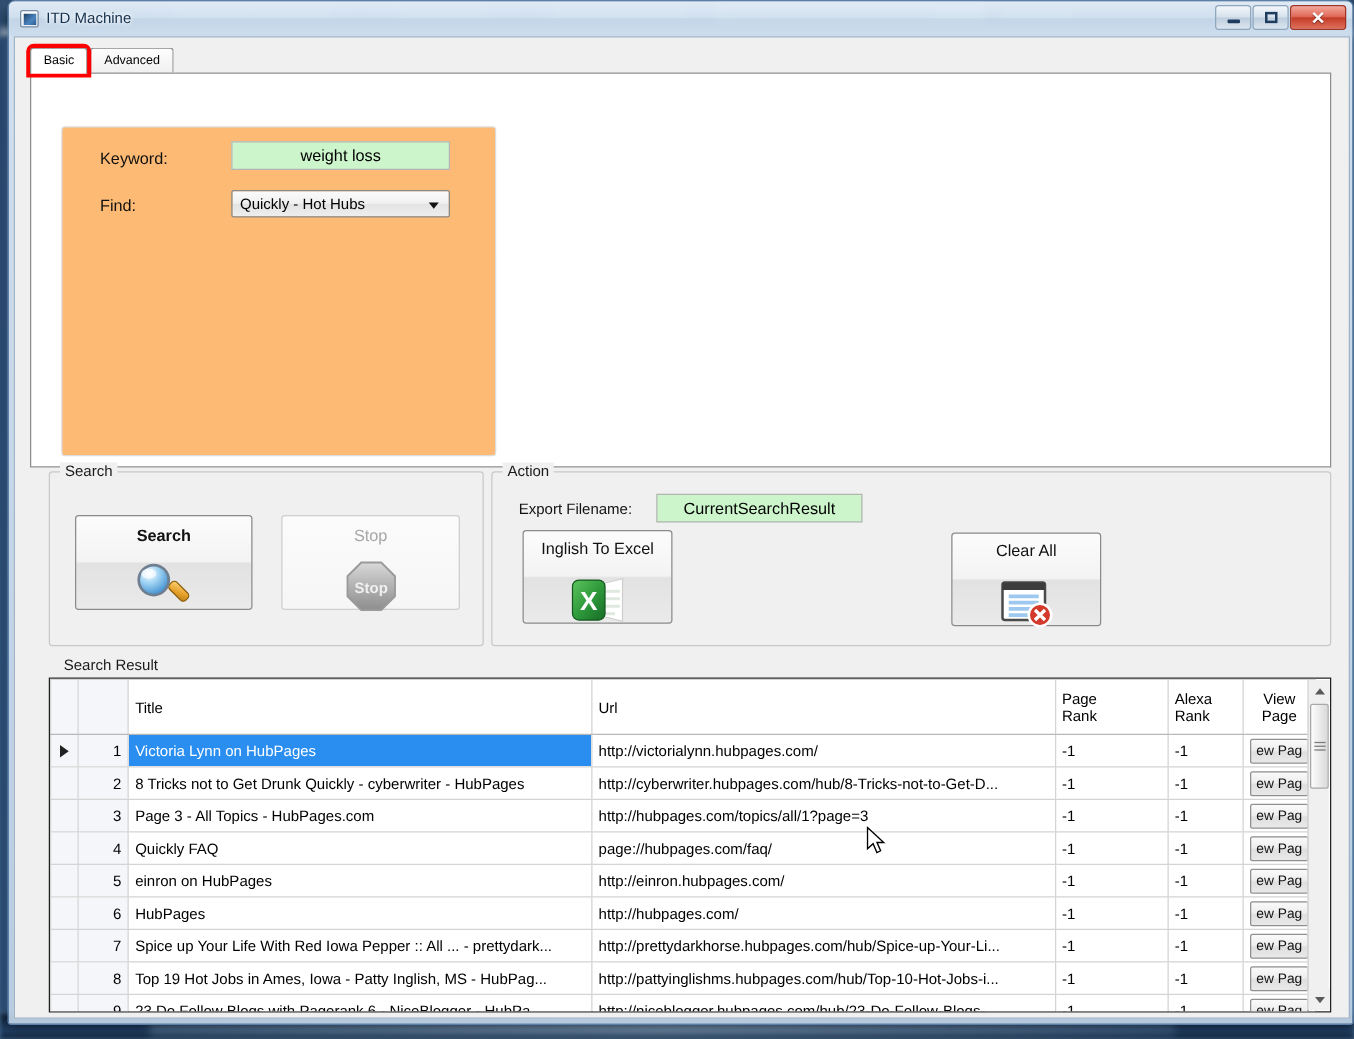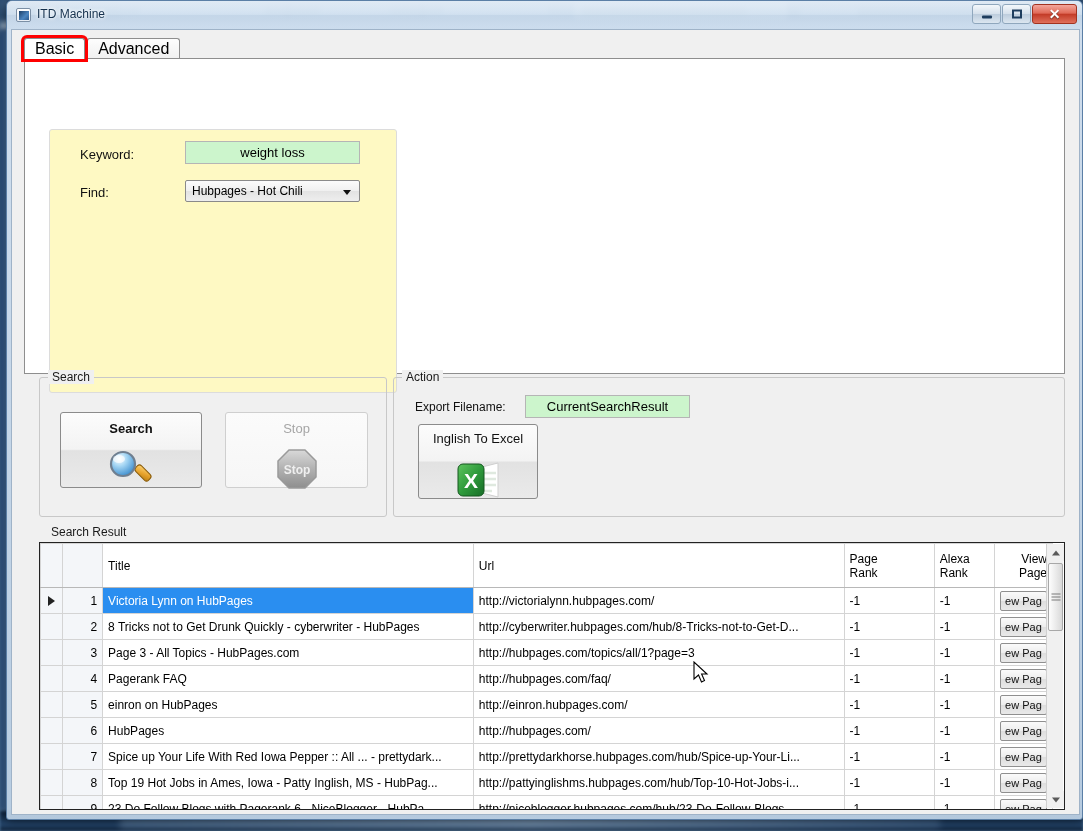--- a/index.html
+++ b/index.html
@@ -117,41 +117,40 @@
   .client {
     position: absolute; left: 4px; top: 28px;
     width: 1069px; height: 786px;
     background: #f0f0f0;
     border: 1px solid #9fb3c8;
   }
 
   
   .tabstrip { position: absolute; left: 12px; top: 8px; height: 21px; display: flex; align-items: flex-end; }
   .tab {
-    height: 21px; padding: 0 10px; line-height: 20px; font-size: 16px; color: #000;
+    height: 21px; padding: 0 10px; line-height: 20px; font-size: 10px; color: #000;
     background: linear-gradient(180deg,#fdfdfd 0%, #f0f0f0 100%);
     border: 1px solid #8e8e8e; border-bottom: none;
     border-radius: 3px 3px 0 0; margin-right: 2px; cursor: pointer;
   }
   .tab.active {
     background: #fff; position: relative; z-index: 3;
     box-shadow: 0 0 0 3px #ff0000;
   }
   .tabbody {
     position: absolute; left: 12px; top: 28px;
     width: 1041px; height: 316px;
     background: #fff; border: 1px solid #8e8e8e;
   }
 
   .groupbox-inner {
     position: absolute; left: 24px; top: 42px;
     width: 348px; height: 264px;
     border: 1px solid #dcdcdc; border-radius: 3px;
-    background: #fef9c3;
-    margin-top: 28px;
+    background: #fdba74;
   }
   .flabel { position: absolute; font-size: 13px; color: #111; }
   .ftext {
     position: absolute; height: 23px; line-height: 21px;
     background: #ccf5cc; border: 1px solid #b5b5b5;
     font-size: 13px; color: #000; text-align: center;
   }
   .fcombo {
     position: absolute; height: 22px; line-height: 20px;
     background: linear-gradient(180deg,#fbfbfb 0%, #f0f0f0 48%, #e3e3e3 52%, #eeeeee 100%);
@@ -298,21 +297,21 @@
       <div class="tab active">Basic</div>
       <div class="tab">Advanced</div>
     </div>
 
     <div class="tabbody">
       <div class="groupbox-inner">
         <div class="flabel" style="left:30px;top:17px;">Keyword:</div>
         <div class="ftext" style="left:135px;top:11px;width:175px;">weight loss</div>
         <div class="flabel" style="left:30px;top:55px;">Find:</div>
         <div class="fcombo" style="left:135px;top:50px;width:175px;">
-          <span>Hubpages - Hot Chili</span>
+          <span>Quickly - Hot Hubs</span>
           <span class="arrow"></span>
         </div>
       </div>
     </div>
 
     <div class="gbox" style="left:27px;top:347px;width:348px;height:140px;padding-left:44px;">
       <div class="cap">Search</div>
 
       <div class="bigbtn bold" style="left:20px;top:34px;width:142px;height:76px;">
         <div class="cap2">Search</div>
@@ -368,20 +367,30 @@
             </linearGradient>
           </defs>
           <polygon points="20,10 44,4 44,38 20,32" fill="#ffffff" stroke="#cfcfcf" stroke-width="1"></polygon>
           <path d="M22 14 h20 M22 20 h20 M22 26 h20 M22 32 h16" stroke="#dfe9df" stroke-width="2.4" fill="none"></path>
           <rect x="4" y="5" width="26" height="32" rx="5" fill="url(#xg)" stroke="#14571f" stroke-width="1"></rect>
           <text x="17" y="29" font-family="Liberation Sans, sans-serif" font-size="21" font-weight="bold" fill="#ffffff" text-anchor="middle">X</text>
         </svg>
       </div>
 
 
+      <div class="bigbtn" style="left:367px;top:48px;width:120px;height:75px;">
+        <div class="cap2" style="top:6px;">Clear All</div>
+        <svg class="ic-clr" width="48" height="42" viewBox="0 0 48 42">
+          <rect x="5" y="5" width="34" height="30" rx="2" fill="#ffffff" stroke="#4a4a4a" stroke-width="2"></rect>
+          <rect x="5" y="5" width="34" height="6" fill="#3c3c3c"></rect>
+          <path d="M10 16 h24 M10 21 h24 M10 26 h24 M10 31 h18" stroke="#9dc8ef" stroke-width="3" fill="none"></path>
+          <circle cx="35" cy="31" r="9" fill="#d33a2c" stroke="#ffffff" stroke-width="2"></circle>
+          <path d="M31 27 l8 8 M39 27 l-8 8" stroke="#ffffff" stroke-width="2.6" fill="none"></path>
+        </svg>
+      </div>
     </div>
 
     <div class="gbox" style="left:27px;top:496px;width:1026px;height:284px;border:none;">
       <div class="cap" style="top:-1px;">Search Result</div>
 
       <div class="grid" style="top:16px;height:268px;">
         <table class="dg">
           <thead>
             <tr>
               <th class="c-sel"></th>
@@ -389,21 +398,21 @@
               <th class="c-title">Title</th>
               <th class="c-url">Url</th>
               <th class="c-pr">
                 <div>Page</div>
                 <div>Rank</div>
               </th>
               <th class="c-ar">
                 <div>Alexa</div>
                 <div>Rank</div>
               </th>
-              <th class="c-vp" style="text-align:right;">
+              <th class="c-vp" style="text-align:center;">
                 <div>View</div>
                 <div>Page</div>
               </th>
             </tr>
           </thead>
           <tbody>
               <tr class="sel">
                 <td class="c-sel">
                   <div class="rowarrow"></div>
                 </td>
@@ -434,22 +443,22 @@
                 <td class="c-url">http://hubpages.com/topics/all/1?page=3</td>
                 <td class="c-pr">-1</td>
                 <td class="c-ar">-1</td>
                 <td class="c-vp">
                   <span class="vpbtn">ew Pag</span>
                 </td>
               </tr>
               <tr>
                 <td class="c-sel"></td>
                 <td class="c-num">4</td>
-                <td class="c-title">Pagerank FAQ</td>
-                <td class="c-url">http://hubpages.com/faq/</td>
+                <td class="c-title">Quickly FAQ</td>
+                <td class="c-url">page://hubpages.com/faq/</td>
                 <td class="c-pr">-1</td>
                 <td class="c-ar">-1</td>
                 <td class="c-vp">
                   <span class="vpbtn">ew Pag</span>
                 </td>
               </tr>
               <tr>
                 <td class="c-sel"></td>
                 <td class="c-num">5</td>
                 <td class="c-title">einron on HubPages</td>

